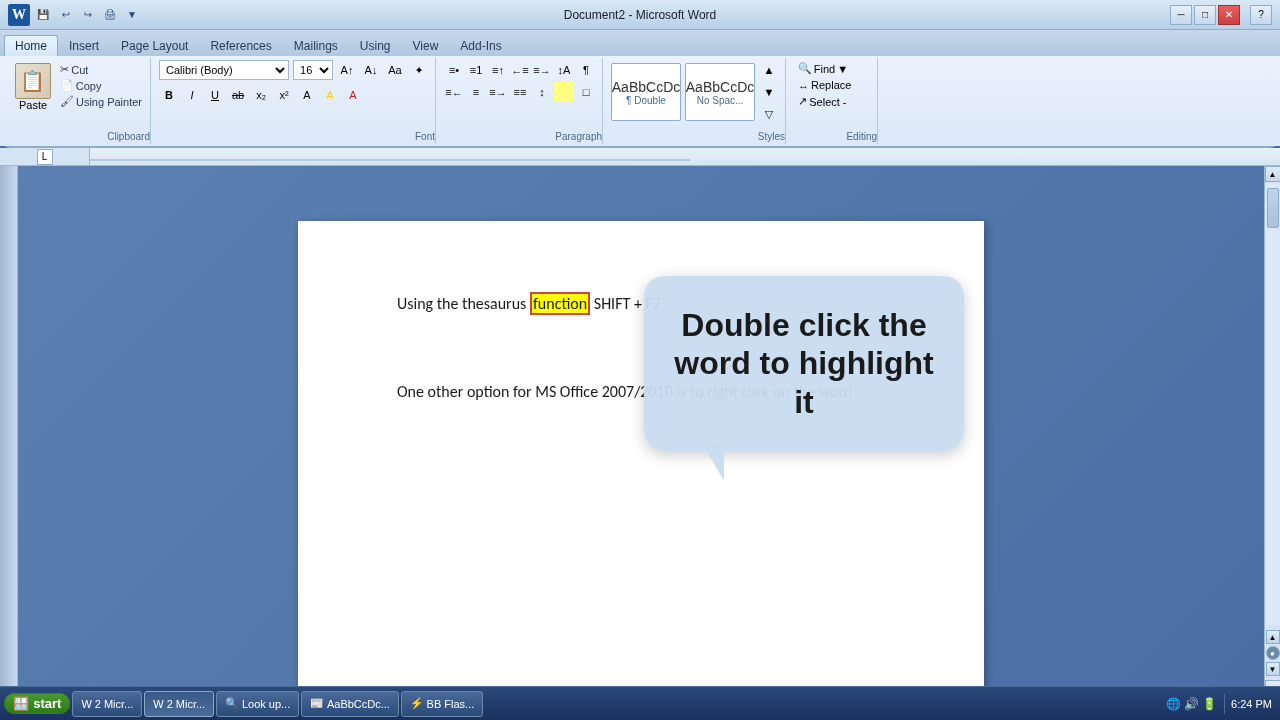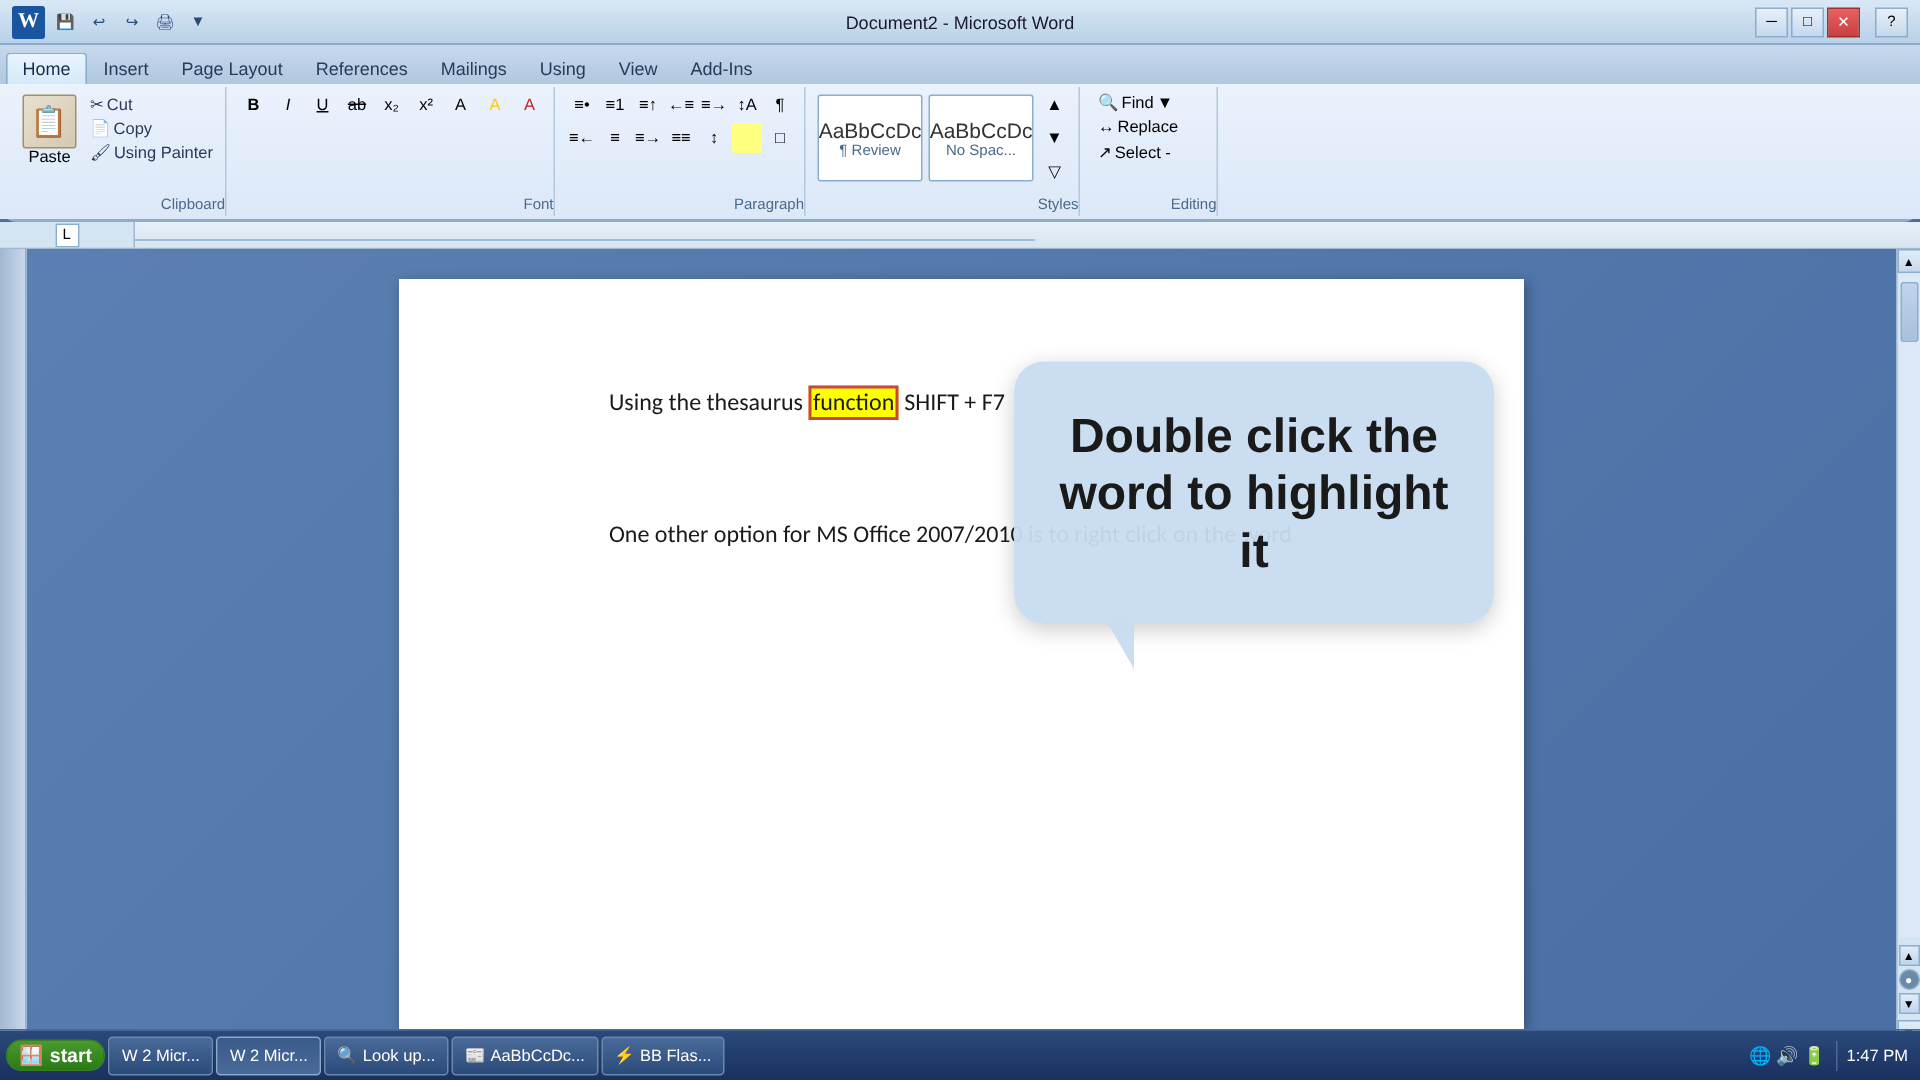--- a/index.html
+++ b/index.html
@@ -71,21 +71,21 @@
     
     .doc-area { display: flex; height: calc(720px - 30px - 116px - 18px - 26px); }
     .left-ruler { width: 18px; background: linear-gradient(to right, #a0b8d0, #c8d8ec); border-right: 1px solid #a0b8d0; }
     .doc-scroll-area { flex: 1; overflow: hidden; padding: 20px; background: linear-gradient(135deg, #5a7fb0, #4a6fa5); display: flex; justify-content: center; }
     .right-scrollbar { width: 16px; background: #d5e4f2; border-left: 1px solid #a0b8d0; display: flex; flex-direction: column; align-items: center; }
     .scrollbar-btn { width: 16px; height: 16px; background: linear-gradient(to bottom, #e0ecf8, #c8d8ec); border: 1px solid #8aaecc; display: flex; align-items: center; justify-content: center; font-size: 8px; cursor: pointer; }
     .scrollbar-track { flex: 1; background: #dce8f8; width: 14px; margin: 1px; position: relative; }
     .scrollbar-thumb { width: 12px; height: 40px; background: linear-gradient(to bottom, #c0d4ec, #a8c0dc); border: 1px solid #8aaecc; border-radius: 2px; position: absolute; top: 5px; left: 1px; cursor: pointer; }
 
     
-    .doc-page { width: 750px; min-height: 500px; background: white; box-shadow: 2px 2px 8px rgba(0,0,0,0.3); padding: 50px 111px; position: relative; }
+    .doc-page { width: 686px; min-height: 500px; background: white; box-shadow: 2px 2px 8px rgba(0,0,0,0.3); padding: 50px 70px; position: relative; margin-top: 35px; }
     .doc-line { font-size: 16px; color: #1a1a1a; margin-bottom: 20px; font-family: 'Calibri', 'Segoe UI', sans-serif; line-height: 1.4; white-space: pre; }
     .highlighted-word { background: #ffff00; border: 2px solid #cc4444; padding: 0 1px; display: inline; }
 
     
     .tooltip-bubble { position: absolute; top: 55px; right: 20px; width: 320px; background: rgba(200, 220, 240, 0.95); border-radius: 20px; padding: 30px; box-shadow: 0 4px 15px rgba(0,0,0,0.2); z-index: 100; }
     .tooltip-bubble::before {
       content: '';
       position: absolute;
       bottom: -30px;
       left: 60px;
@@ -175,20 +175,32 @@
             <span>🖌</span>
             <span>Using Painter</span>
           </div>
         </div>
       </div>
       <div class="ribbon-group-label">Clipboard</div>
     </div>
 
     <div class="ribbon-group font-group">
       <div style="display:flex;flex-direction:column;gap:2px;padding-bottom:14px;">
+        <div class="font-controls-row1">
+          <select class="font-select">
+            <option>Calibri (Body)</option>
+          </select>
+          <select class="size-select">
+            <option>16</option>
+          </select>
+          <div class="icon-btn">A↑</div>
+          <div class="icon-btn">A↓</div>
+          <div class="icon-btn">Aa</div>
+          <div class="icon-btn">✦</div>
+        </div>
         <div class="font-controls-row2">
           <div class="icon-btn format-btn-B">B</div>
           <div class="icon-btn format-btn-I">I</div>
           <div class="icon-btn format-btn-U">U</div>
           <div class="icon-btn" style="text-decoration:line-through;">ab</div>
           <div class="icon-btn">x₂</div>
           <div class="icon-btn">x²</div>
           <div class="icon-btn">A</div>
           <div class="icon-btn" style="color:#ffcc00;">A</div>
           <div class="icon-btn" style="color:#cc2020;">A</div>
@@ -218,21 +230,21 @@
           <div class="icon-btn">□</div>
         </div>
       </div>
       <div class="ribbon-group-label">Paragraph</div>
     </div>
 
     <div class="ribbon-group styles-group">
       <div style="padding-bottom:14px;display:flex;gap:4px;align-items:center;">
         <div class="style-item">
           <div style="font-size:14px;color:#333;">AaBbCcDc</div>
-          <div style="font-size:10px;color:#4a6a8a;">¶ Review</div>
+          <div style="font-size:10px;color:#4a6a8a;">¶ Double</div>
         </div>
         <div class="style-item">
           <div style="font-size:14px;color:#333;">AaBbCcDc</div>
           <div style="font-size:10px;color:#4a6a8a;">No Spac...</div>
         </div>
         <div style="display:flex;flex-direction:column;gap:2px;">
           <div class="icon-btn">▲</div>
           <div class="icon-btn">▼</div>
           <div class="icon-btn">▽</div>
         </div>
@@ -369,16 +381,16 @@
     <span>BB Flas...</span>
   </div>
   <div class="taskbar-right">
     <div class="sys-icons">
       <div class="sys-icon">🌐</div>
       <div class="sys-icon">🔊</div>
       <div class="sys-icon">🔋</div>
     </div>
     <div style="width:1px;height:20px;background:#4a6a9a;margin:0 4px;"></div>
     <div class="clock">
-      <div>1:47 PM</div>
+      <div>6:24 PM</div>
     </div>
   </div>
 </div>
 
 </body></html>

